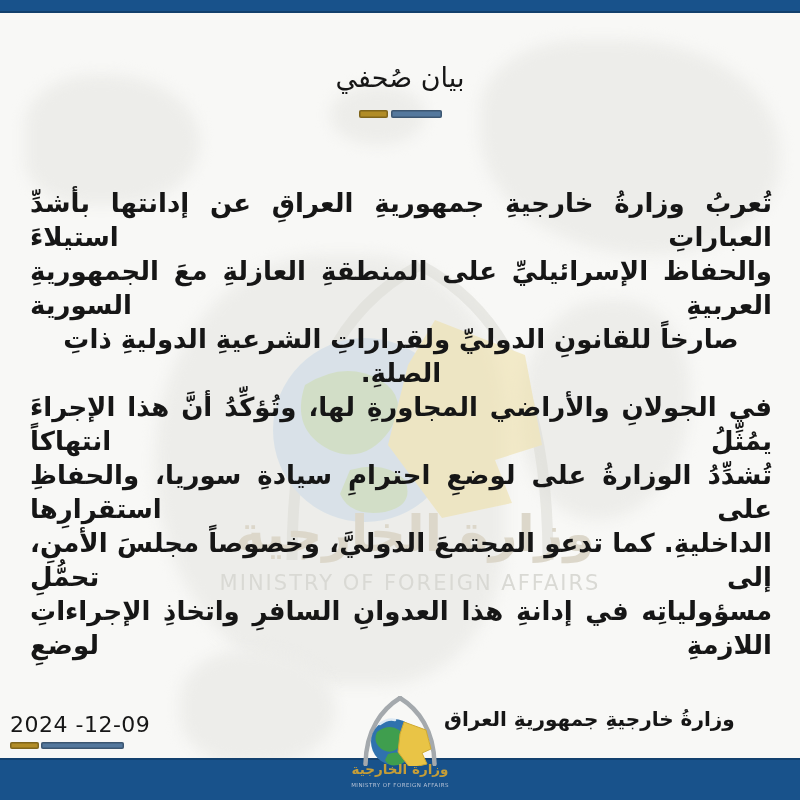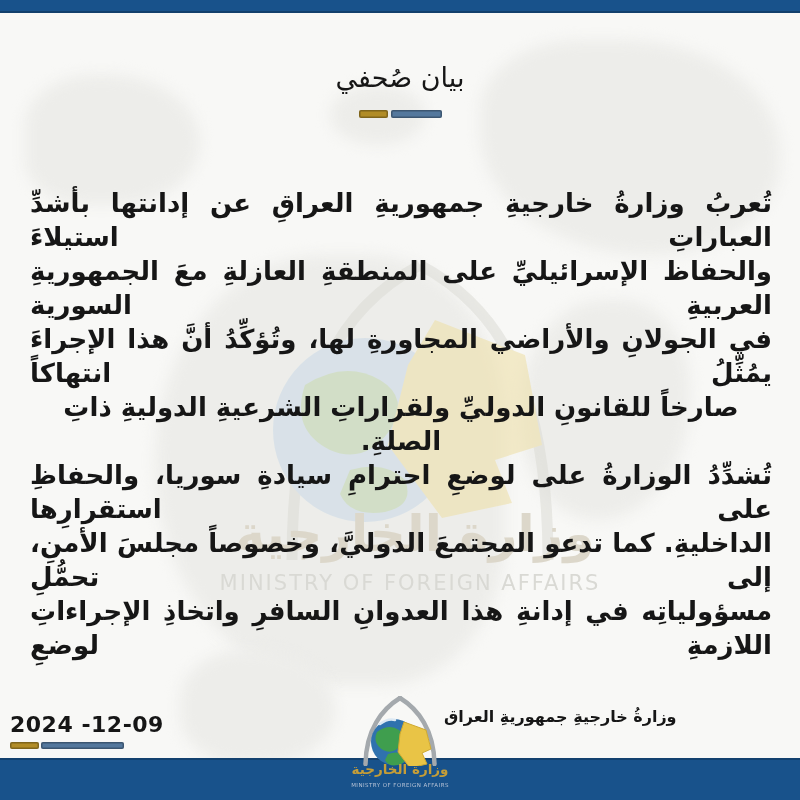--- a/index.html
+++ b/index.html
@@ -41,26 +41,26 @@
   .bar{height:8px;border-radius:2px;box-shadow:inset 0 0 0 1.5px rgba(0,0,0,.28);}
   .bar.gold{background:var(--gold);width:29px;}
   .bar.blue{background:var(--steel);width:51px;}
   
   .body-text{position:absolute;left:30px;top:186px;width:742px;z-index:3;direction:rtl;}
   .line{font-size:26px;font-weight:bold;line-height:34px;white-space:nowrap;
         text-align:justify;text-align-last:justify;white-space:normal;}
   .line.center{text-align:center;text-align-last:center;}
   
   .date-wrap{position:absolute;left:10px;top:712px;z-index:3;direction:ltr;}
-  .date{font-size:22px;font-weight:bold;letter-spacing:.5px;}
+  .date{font-size:22px;font-weight:normal;letter-spacing:.5px;}
   .date-bars{position:static;display:flex;gap:2px;margin-top:5px;width:auto;justify-content:flex-start;}
   .date-bars .bar{height:7px;}
   .date-bars .bar.blue{width:83px;}
   .ministry{position:absolute;right:26px;top:707px;width:330px;text-align:left;
-            font-size:16px;font-weight:bold;direction:rtl;z-index:3;margin-left:24px;}
+            font-size:20px;font-weight:bold;direction:rtl;z-index:3;margin-left:24px;}
   
   .logo{position:absolute;left:352px;top:696px;width:96px;height:70px;z-index:5;}
   .logo-ar{position:absolute;left:330px;top:761px;width:140px;text-align:center;
            font-size:13.5px;font-weight:bold;color:#c49d38;direction:rtl;z-index:5;}
   .logo-en{position:absolute;left:330px;top:782px;width:140px;text-align:center;
            font-size:5.5px;letter-spacing:.45px;color:#b7c3d6;z-index:5;}
 </style>
 </head>
 <body>
 
@@ -93,22 +93,22 @@
 
   <div class="title">بيان صُحفي</div>
   <div class="bars title-bars">
     <div class="bar gold"></div>
     <div class="bar blue"></div>
   </div>
 
   <div class="body-text">
     <div class="line">تُعربُ وزارةُ خارجيةِ جمهوريةِ العراقِ عن إدانتها بأشدِّ العباراتِ استيلاءَ</div>
     <div class="line">والحفاظ الإسرائيليِّ على المنطقةِ العازلةِ معَ الجمهوريةِ العربيةِ السورية</div>
+    <div class="line center">صارخاً للقانونِ الدوليِّ ولقراراتِ الشرعيةِ الدوليةِ ذاتِ الصلةِ.</div>
     <div class="line">في الجولانِ والأراضي المجاورةِ لها، وتُؤكِّدُ أنَّ هذا الإجراءَ يمُثِّلُ انتهاكاً</div>
-    <div class="line center">صارخاً للقانونِ الدوليِّ ولقراراتِ الشرعيةِ الدوليةِ ذاتِ الصلةِ.</div>
     <div class="line">تُشدِّدُ الوزارةُ على لوضعِ احترامِ سيادةِ سوريا، والحفاظِ على استقرارِها</div>
     <div class="line">الداخليةِ. كما تدعو المجتمعَ الدوليَّ، وخصوصاً مجلسَ الأمنِ، إلى تحمُّلِ</div>
     <div class="line">مسؤولياتِه في إدانةِ هذا العدوانِ السافرِ واتخاذِ الإجراءاتِ اللازمةِ لوضعِ</div>
 
   </div>
 
   <div class="footerbar"></div>
 
   <div class="date-wrap">
     <div class="date">2024 -12-09</div>

